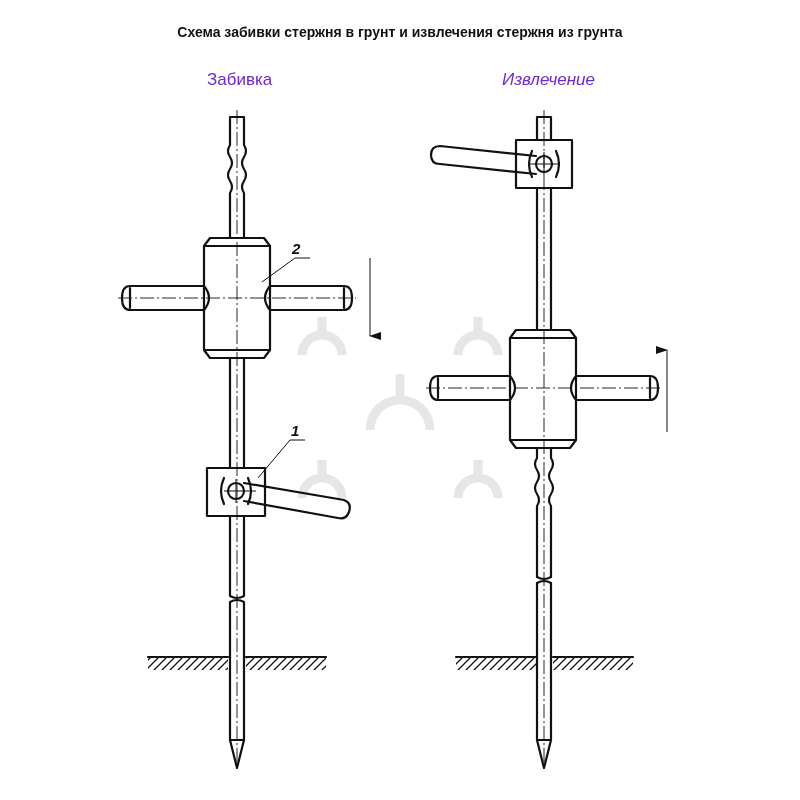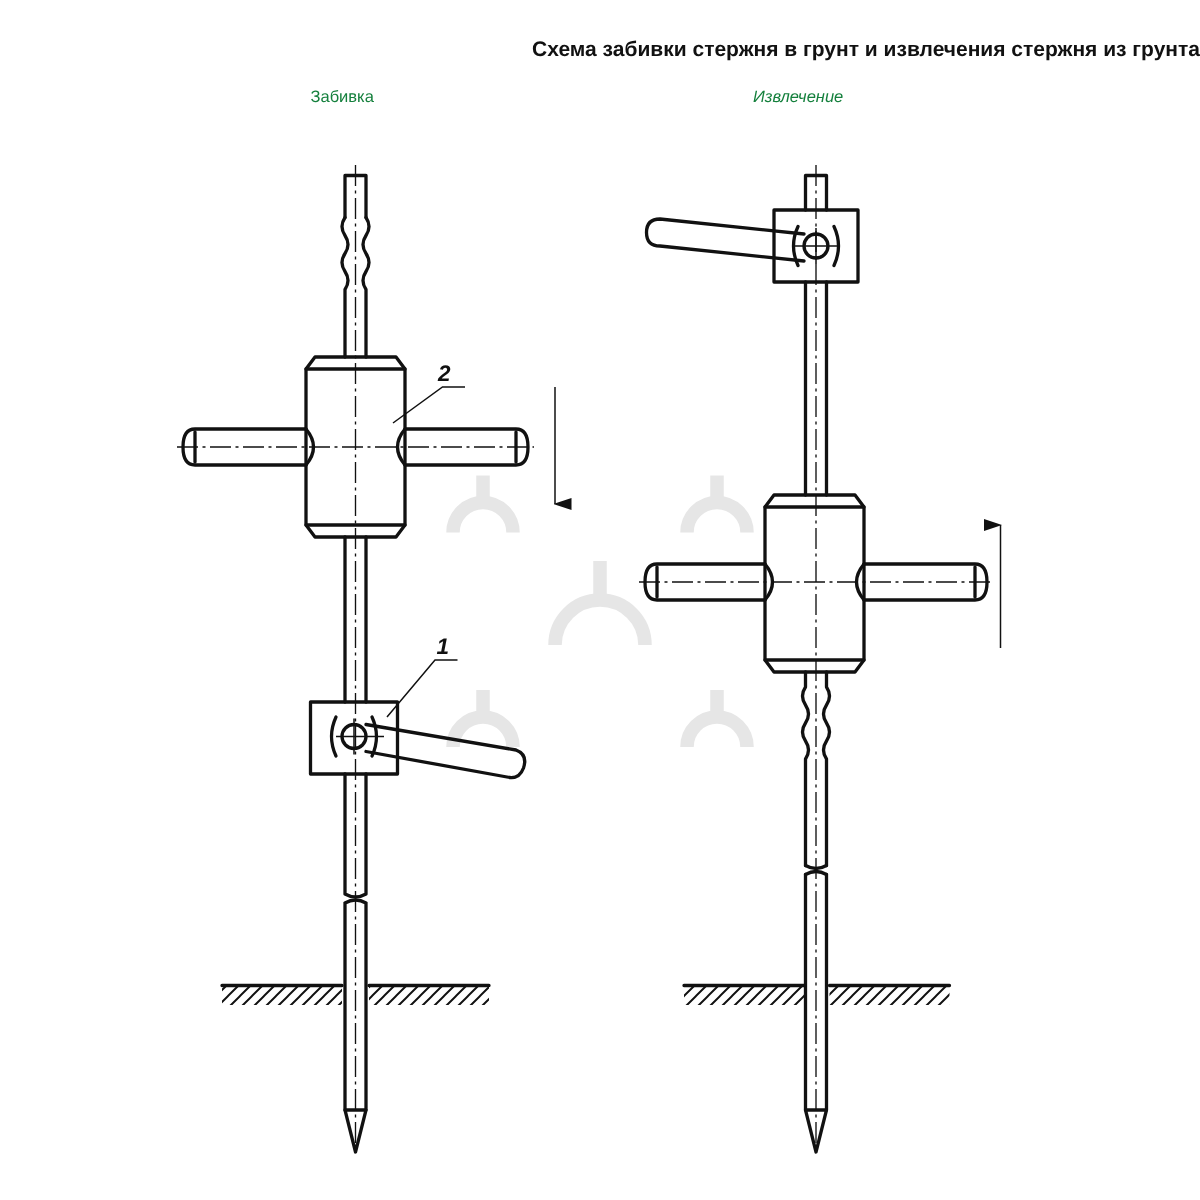--- a/index.html
+++ b/index.html
@@ -1,18 +1,18 @@
 <!DOCTYPE html>
 <html><head>
   <meta charset="utf-8">
   <style>
     html, body { margin: 0; padding: 0; background: #ffffff; }
     body { width: 800px; height: 800px; position: relative; overflow: hidden; font-family: "Liberation Sans", sans-serif; }
-    .title { position: absolute; left: 0; top: 24px; width: 800px; text-align: right; font-weight: bold; font-size: 14px; color: #111; }
-    .cap { position: absolute; top: 59px; font-size: 11px; color: #15803d; }
+    .title { position: absolute; left: 0; top: 24px; width: 800px; text-align: center; font-weight: bold; font-size: 14px; color: #111; }
+    .cap { position: absolute; top: 70px; font-size: 17px; color: #6d28d9; }
     .cap-left { left: 207px; }
     .cap-right { left: 502px; font-style: italic; }
     svg { position: absolute; left: 0; top: 0; }
     .ln { stroke: #111; stroke-width: 2.2; fill: none; stroke-linecap: round; stroke-linejoin: round; }
     .thin { stroke: #111; stroke-width: 1; fill: none; }
     .axis { stroke: #111; stroke-width: 0.9; fill: none; stroke-dasharray: 14 3 2 3; }
     .wm { stroke: #e6e6e6; stroke-width: 9; fill: none; }
     .callout { font-family: "Liberation Sans", sans-serif; font-style: italic; font-weight: bold; font-size: 15px; fill: #111; }
   </style>
 </head>

